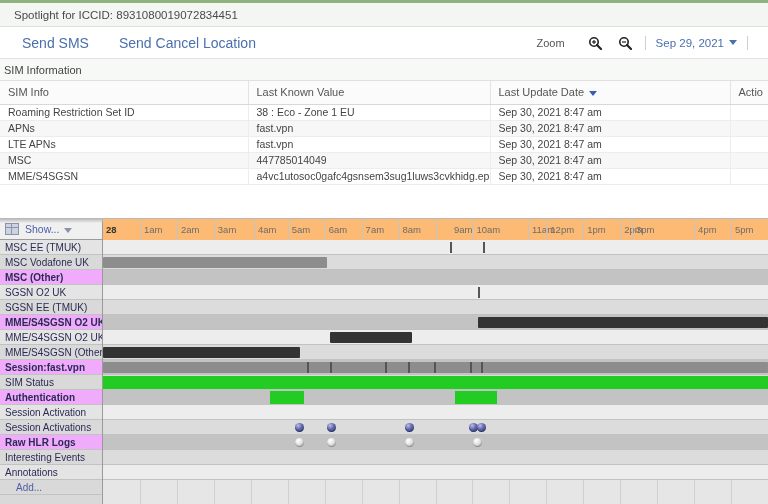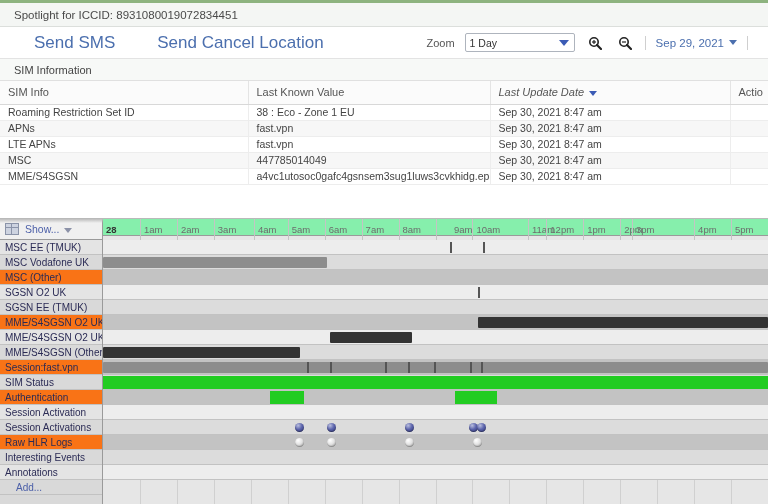--- a/index.html
+++ b/index.html
@@ -20,21 +20,21 @@
     display:flex;align-items:center;padding-left:14px;box-sizing:border-box;
   }
   .spotlight-title{font-size:11.5px;color:#4a4a4a;}
 
   
   .action-bar{
     height:32px;background:#ffffff;border-bottom:1px solid #e3e3e3;
     display:flex;align-items:center;box-sizing:border-box;padding:0 10px;
   }
   .link-action{
-    color:#4b6fae;font-size:17px;margin-left:24px;margin-right:18px;cursor:pointer;
+    color:#4b6fae;font-size:14px;margin-left:12px;margin-right:18px;cursor:pointer;
   }
   .spacer{flex:1;}
   .zoom-label{color:#555;font-size:11px;margin-right:10px;}
   .zoom-select{
     width:110px;height:19px;border:1px solid #aeb4bd;border-radius:2px;background:#fff;
     display:flex;align-items:center;padding:0 4px;box-sizing:border-box;position:relative;
     font-size:10.5px;color:#333;cursor:pointer;
   }
   .zoom-select .caret{
     position:absolute;right:5px;width:0;height:0;
@@ -49,36 +49,36 @@
   .date-picker{color:#4b6fae;font-size:11.5px;cursor:pointer;display:flex;align-items:center;}
   .date-picker .caret-sm{
     margin-left:5px;width:0;height:0;
     border-left:4px solid transparent;border-right:4px solid transparent;
     border-top:5px solid #4b6fae;
   }
 
   
   .panel-title{
     height:22px;background:#f7f9f7;border-bottom:1px solid #e0e0e0;
-    display:flex;align-items:center;padding-left:14px;box-sizing:border-box;
+    display:flex;align-items:center;padding-left:4px;box-sizing:border-box;
     font-size:11px;color:#444;
   }
   table.sim{width:100%;border-collapse:collapse;table-layout:fixed;}
   table.sim th{
     background:#fbfbfb;border-bottom:1px solid #d8d8d8;border-right:1px solid #e4e4e4;
     text-align:left;font-weight:normal;font-size:11px;color:#555;
     height:23px;padding:0 8px;box-sizing:border-box;
   }
   table.sim td{
     border-bottom:1px solid #ededed;border-right:1px solid #ededed;
     font-size:10.5px;color:#444;height:16px;padding:0 8px;
     box-sizing:border-box;white-space:nowrap;overflow:hidden;text-overflow:clip;
   }
   table.sim tr:nth-child(even) td{background:#f7f7f7;}
-  .col-a{width:248px;}.col-b{width:242px;}.col-c{width:240px;font-style:italic;}.col-d{width:38px;}
+  .col-a{width:248px;}.col-b{width:242px;}.col-c{width:240px;}.col-d{width:38px;}
   .sort-caret{
     display:inline-block;margin-left:5px;width:0;height:0;
     border-left:4px solid transparent;border-right:4px solid transparent;
     border-top:5px solid #3b5bb5;vertical-align:middle;
   }
 
   
   .timeline{
     position:absolute;left:0;top:218px;width:768px;height:286px;
     background:#e6e6e6;border-top:1px solid #b9b9b9;box-sizing:border-box;
@@ -109,27 +109,27 @@
     display:inline-block;margin-left:5px;width:0;height:0;
     border-left:4px solid transparent;border-right:4px solid transparent;
     border-top:5px solid #8c92a8;vertical-align:middle;
   }
 
   .row-label{
     height:15px;box-sizing:border-box;font-size:10px;color:#2b2b55;
     padding-left:5px;display:flex;align-items:center;
     border-bottom:1px solid #c2c2c2;white-space:nowrap;overflow:hidden;
   }
-  .row-label.alt{background:#f97316;}
+  .row-label.alt{background:#f0abfc;font-weight:bold;}
   .row-label.lite{background:#e4e4e4;}
   .row-label.indent{padding-left:16px;color:#4b5fa8;cursor:pointer;}
 
   
   .tl-head-right{
-    height:17px;box-sizing:border-box;background:#86efac;
+    height:35px;box-sizing:border-box;background:#fdba74;
     border-bottom:1px solid #9a9a9a;position:relative;
   }
   .tick{
     position:absolute;top:0;height:21px;box-sizing:border-box;
     border-left:1px solid #c4c4c4;font-size:9.5px;color:#6c6c6c;
     padding-left:3px;line-height:21px;
   }
   .tick.first{font-weight:bold;color:#333;border-left:none;}
 
   
@@ -174,24 +174,20 @@
 
   <div class="spotlight-bar">
     <span class="spotlight-title">Spotlight for ICCID: 8931080019072834451</span>
   </div>
 
   <div class="action-bar">
     <span class="link-action">Send SMS</span>
     <span class="link-action">Send Cancel Location</span>
     <span class="spacer"></span>
     <span class="zoom-label">Zoom</span>
-    <div class="zoom-select">
-      <span>1 Day</span>
-      <span class="caret"></span>
-    </div>
     <div class="mag">
       <svg width="14" height="14" viewBox="0 0 14 14">
         <circle cx="6" cy="6" r="4.2" fill="none" stroke="#222" stroke-width="1.6"></circle>
         <line x1="9" y1="9" x2="13" y2="13" stroke="#222" stroke-width="2.2" stroke-linecap="round"></line>
         <line x1="4" y1="6" x2="8" y2="6" stroke="#222" stroke-width="1.2"></line>
         <line x1="6" y1="4" x2="6" y2="8" stroke="#222" stroke-width="1.2"></line>
       </svg>
     </div>
     <div class="mag">
       <svg width="14" height="14" viewBox="0 0 14 14">

